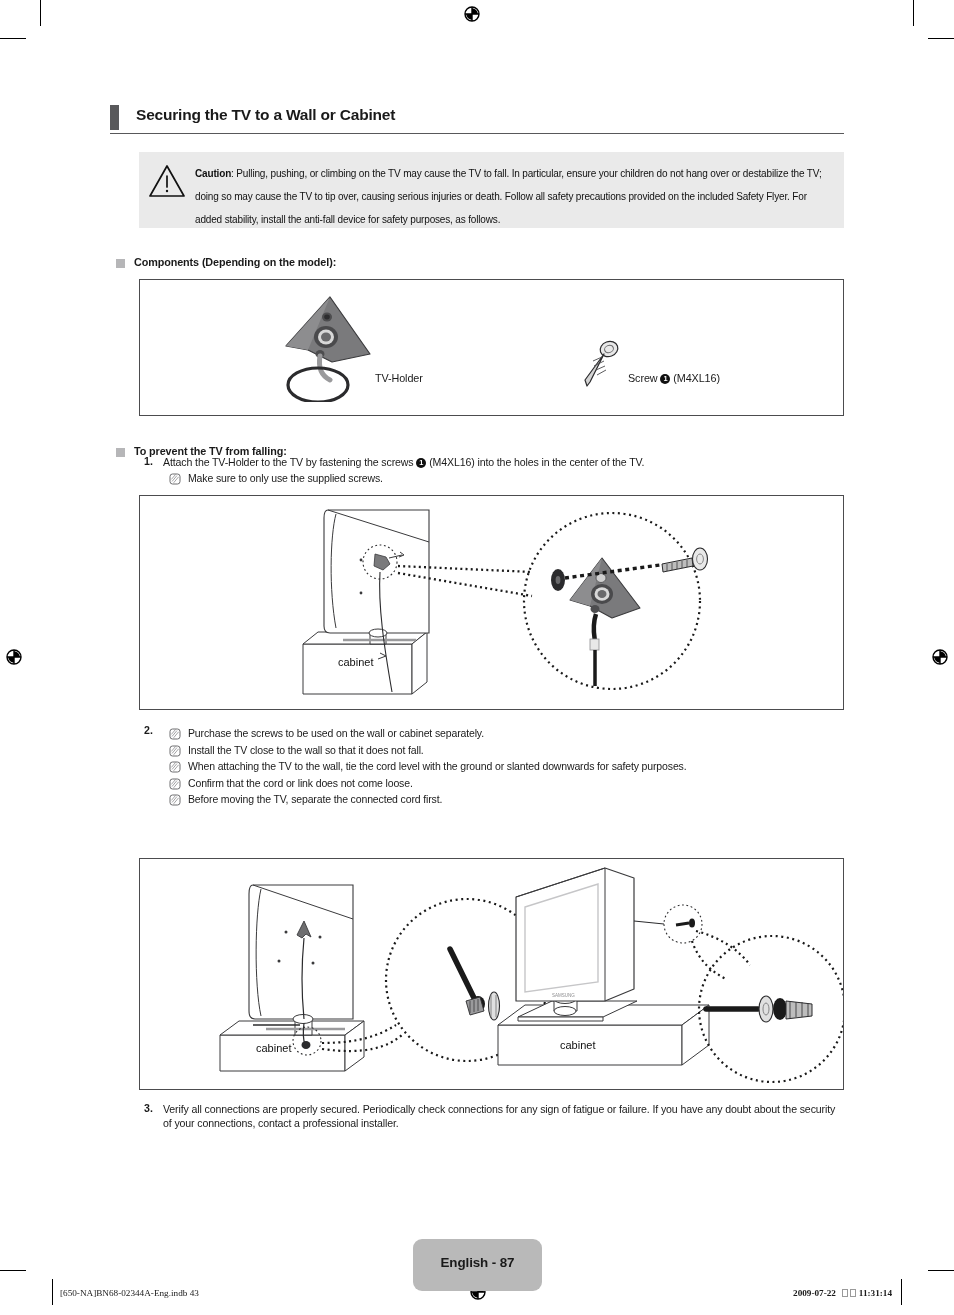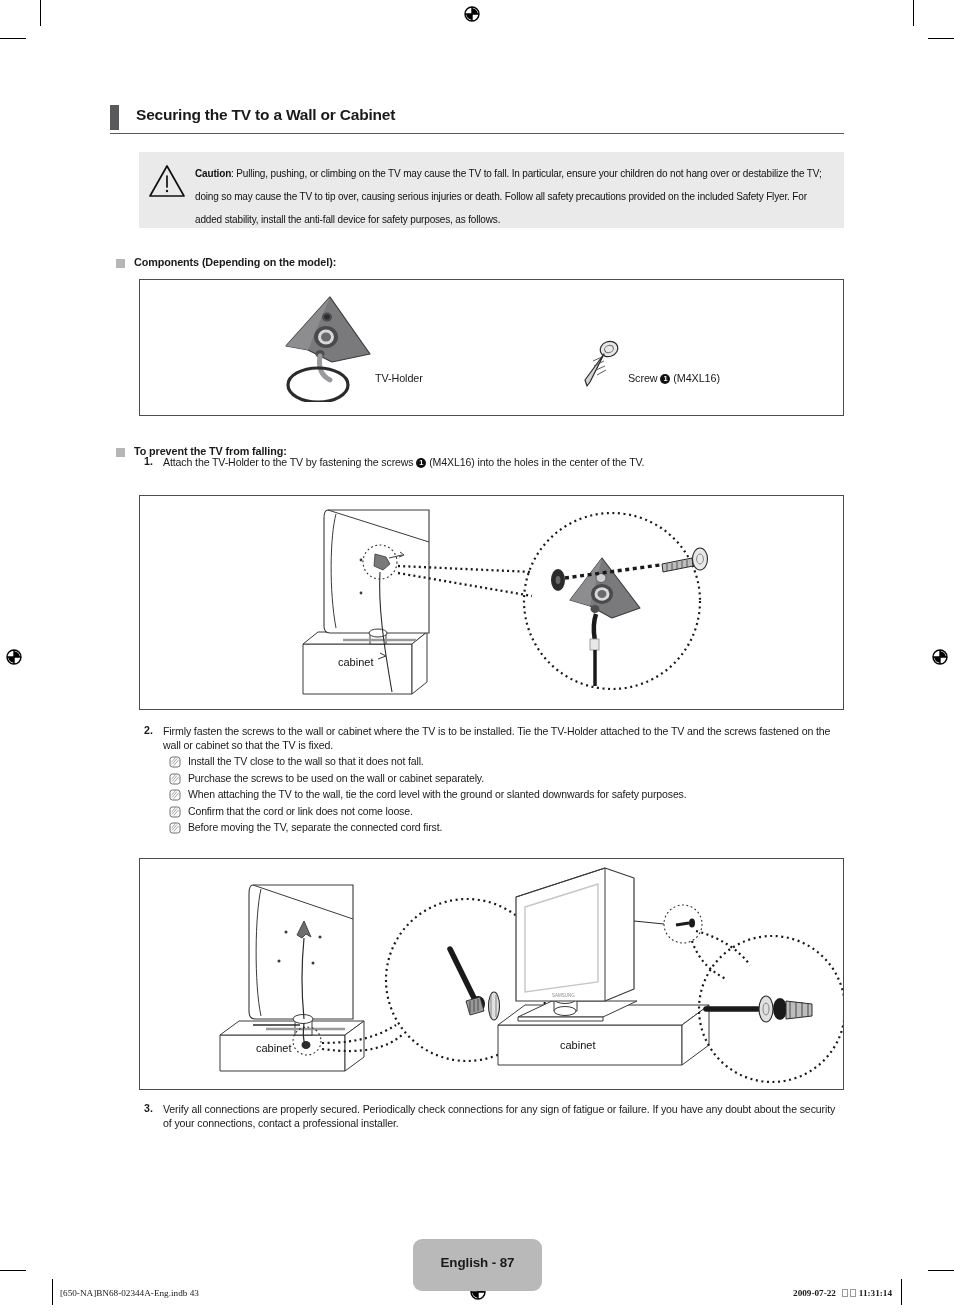--- a/index.html
+++ b/index.html
@@ -247,20 +247,27 @@
 
   <div class="bullet-head" style="top:445px;">
     <div class="bullet-sq"></div>
     <div class="lbl">To prevent the TV from falling:</div>
   </div>
 
   <div class="step" style="left:29px; top:455px; width:705px;">
     <div class="num">1.</div>
     <div class="body">
       <div class="txt"><span>Attach the TV-Holder to the TV by fastening the screws </span><span class="circnum">1</span><span> (M4XL16) into the holes in the center of the TV.</span></div>
+      <div class="note-row">
+        <svg class="note-ico" viewBox="0 0 12 12" width="12" height="12">
+          <rect x="1" y="1" width="10" height="10" rx="2.5" fill="none" stroke="#6d6d6f" stroke-width="1"></rect>
+          <path d="M3 8.5 L8 2.5 M4.6 9.8 L9.6 3.8 M2.4 6.4 L6.6 1.4" stroke="#8d8d8f" stroke-width="0.8"></path>
+        </svg>
+        <div class="ntxt">Make sure to only use the supplied screws.</div>
+      </div>
     </div>
   </div>
 
   <div class="figbox" style="left:29px; top:495px; width:705px; height:215px;">
     <svg style="position:absolute; left:0; top:0;" width="703" height="213" viewBox="0 0 703 213">
 
       <path d="M163 148 L272 148 L272 198 L163 198 Z" fill="#fff" stroke="#3a3a3c" stroke-width="1"></path>
       <path d="M163 148 L178 136 L287 136 L272 148 Z" fill="#fff" stroke="#3a3a3c" stroke-width="1"></path>
       <path d="M272 148 L287 136 L287 186 L272 198 Z" fill="#fff" stroke="#3a3a3c" stroke-width="1"></path>
       <text x="198" y="170" font-family="Liberation Sans, sans-serif" font-size="11" fill="#111">cabinet</text>
@@ -307,34 +314,33 @@
       <path d="M522 68 L552 62 L553 70 L523 76 Z" fill="#bdbdbd" stroke="#2b2b2d" stroke-width="1"></path>
       <path d="M527 68 L527 75 M532 67 L532 74 M537 66 L537 73 M542 65 L542 72 M547 64 L547 71" stroke="#3a3a3c" stroke-width="0.8"></path>
       <ellipse cx="560" cy="63" rx="7.5" ry="11" fill="#e8e8e8" stroke="#2b2b2d" stroke-width="1.1"></ellipse>
       <ellipse cx="560" cy="63" rx="3.4" ry="5" fill="none" stroke="#7a7a7c" stroke-width="0.9"></ellipse>
     </svg>
   </div>
 
   <div class="step" style="left:29px; top:724px; width:705px;">
     <div class="num">2.</div>
     <div class="body">
-      <div class="txt">Firmly fasten the screws to the wall or cabinet where the TV is to be installed. Tie the TV-Holder attached to the TV and the screws fastened on the wall or cabinet so that the TV is fixed.</div>
+      <div class="note-row">
+        <svg class="note-ico" viewBox="0 0 12 12" width="12" height="12">
+          <rect x="1" y="1" width="10" height="10" rx="2.5" fill="none" stroke="#6d6d6f" stroke-width="1"></rect>
+          <path d="M3 8.5 L8 2.5 M4.6 9.8 L9.6 3.8 M2.4 6.4 L6.6 1.4" stroke="#8d8d8f" stroke-width="0.8"></path>
+        </svg>
+        <div class="ntxt">Purchase the screws to be used on the wall or cabinet separately.</div>
+      </div>
       <div class="note-row">
         <svg class="note-ico" viewBox="0 0 12 12" width="12" height="12">
           <rect x="1" y="1" width="10" height="10" rx="2.5" fill="none" stroke="#6d6d6f" stroke-width="1"></rect>
           <path d="M3 8.5 L8 2.5 M4.6 9.8 L9.6 3.8 M2.4 6.4 L6.6 1.4" stroke="#8d8d8f" stroke-width="0.8"></path>
         </svg>
         <div class="ntxt">Install the TV close to the wall so that it does not fall.</div>
-      </div>
-      <div class="note-row">
-        <svg class="note-ico" viewBox="0 0 12 12" width="12" height="12">
-          <rect x="1" y="1" width="10" height="10" rx="2.5" fill="none" stroke="#6d6d6f" stroke-width="1"></rect>
-          <path d="M3 8.5 L8 2.5 M4.6 9.8 L9.6 3.8 M2.4 6.4 L6.6 1.4" stroke="#8d8d8f" stroke-width="0.8"></path>
-        </svg>
-        <div class="ntxt">Purchase the screws to be used on the wall or cabinet separately.</div>
       </div>
       <div class="note-row">
         <svg class="note-ico" viewBox="0 0 12 12" width="12" height="12">
           <rect x="1" y="1" width="10" height="10" rx="2.5" fill="none" stroke="#6d6d6f" stroke-width="1"></rect>
           <path d="M3 8.5 L8 2.5 M4.6 9.8 L9.6 3.8 M2.4 6.4 L6.6 1.4" stroke="#8d8d8f" stroke-width="0.8"></path>
         </svg>
         <div class="ntxt">When attaching the TV to the wall, tie the cord level with the ground or slanted downwards for safety purposes.</div>
       </div>
       <div class="note-row">
         <svg class="note-ico" viewBox="0 0 12 12" width="12" height="12">

